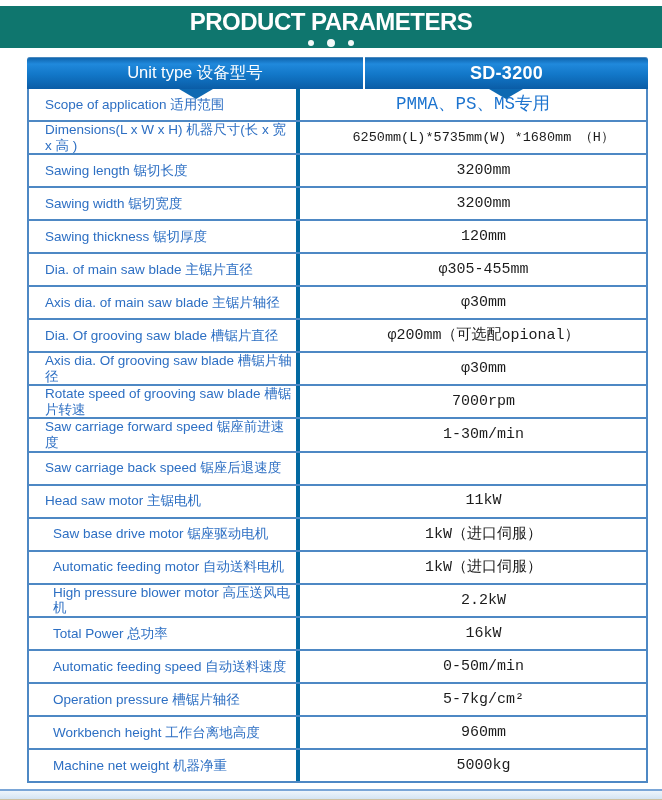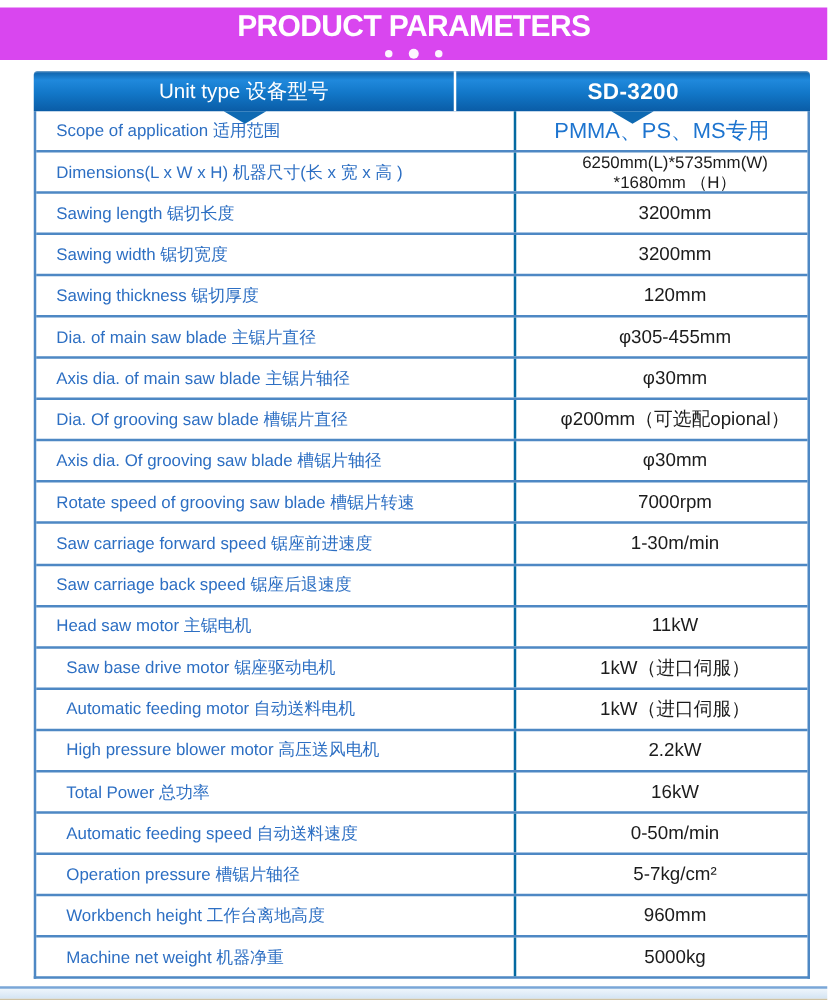--- a/index.html
+++ b/index.html
@@ -9,21 +9,21 @@
     background: #ffffff;
     font-family: "Liberation Sans", "DejaVu Sans", sans-serif;
     overflow: hidden;
   }
 
   
   .banner {
     position: absolute;
     left: 0; top: 6px;
     width: 662px; height: 42px;
-    background: #d946ef;
+    background: #0f766e;
     display: flex;
     flex-direction: column;
     align-items: center;
     justify-content: center;
   }
   .banner-title {
     color: #ffffff;
     font-size: 24px;
     font-weight: 700;
     letter-spacing: -0.5px;
@@ -89,40 +89,41 @@
     border-top: none;
     background: #ffffff;
   }
   .row {
     flex: 1;
     display: flex;
     align-items: stretch;
   }
   .row + .row { border-top: 2px solid #4e88c4; gap: 21px; }
   .cell-label {
-    width: 384px;
-    border-right: 2px solid #0369a1;
+    width: 271px;
+    border-right: 4px solid #0369a1;
     display: flex;
     align-items: center;
     padding-left: 16px;
     color: #2d6fc3;
     font-size: 13.5px;
     line-height: 1.15;
   }
   .cell-label.indent { padding-left: 24px; }
   .cell-value {
     flex: 1;
     display: flex;
     align-items: center;
     justify-content: center;
     text-align: center;
     color: #1c1c1c;
     font-size: 15px;
     line-height: 1.15;
     padding: 0 14px;
+    font-family: Liberation Mono, monospace;
   }
   .cell-value.accent { color: #1d74cf; font-size: 17.5px; font-weight: 500; }
   .cell-value.compact { font-size: 13.5px; }
   .cell-value.small { font-size: 12.5px; line-height: 1.2; }
 
   
   .bottom-bar {
     position: absolute;
     left: 0; top: 789px;
     width: 662px; height: 11px;

